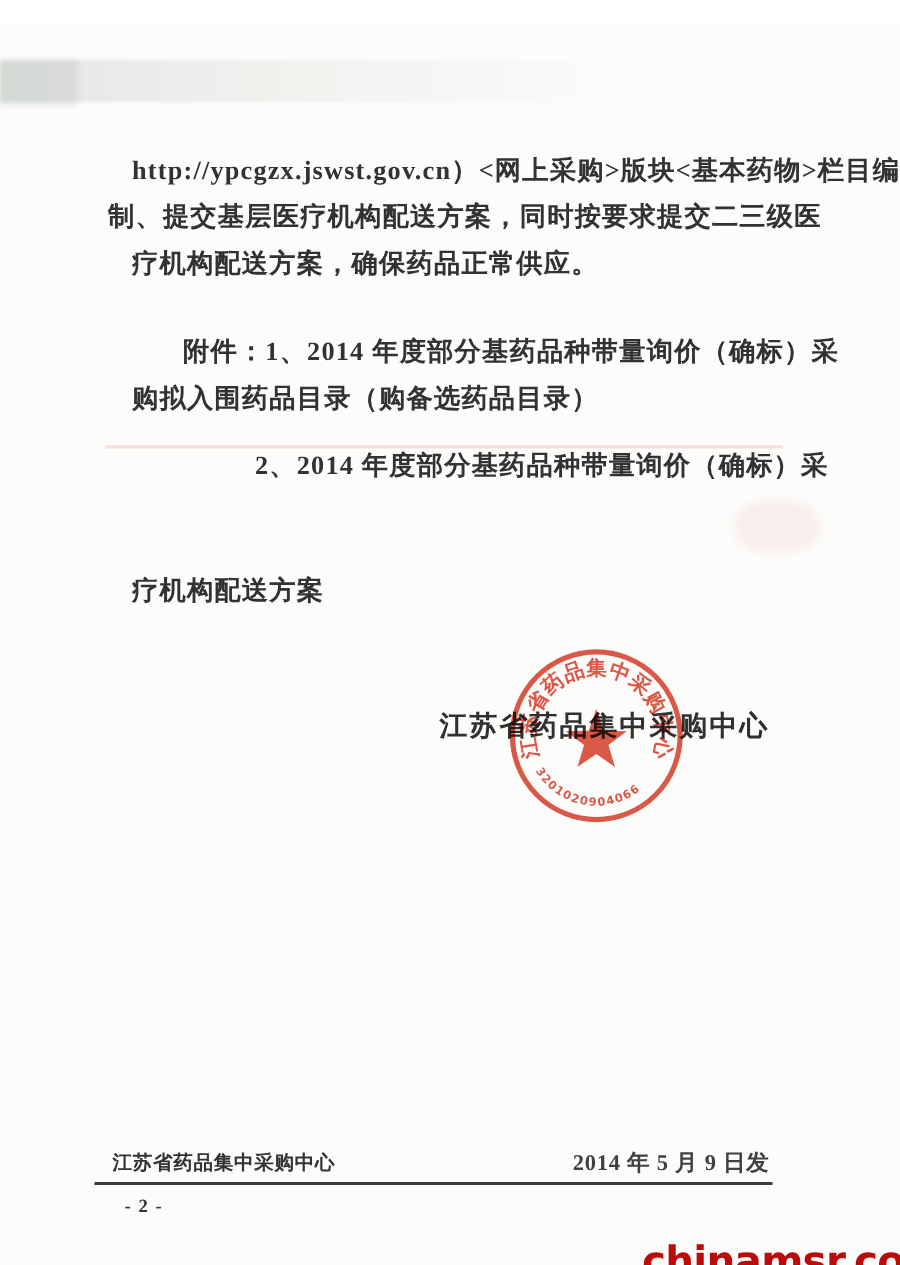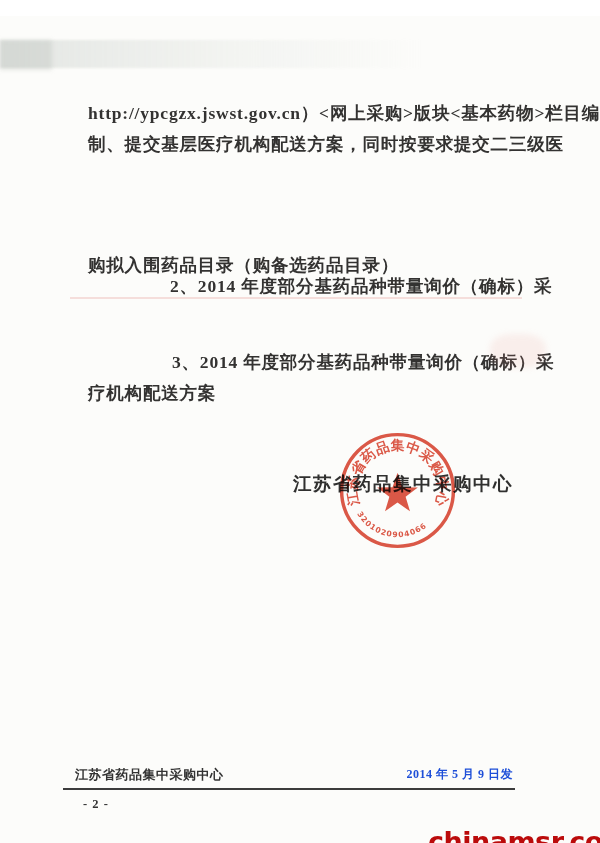--- a/index.html
+++ b/index.html
@@ -22,25 +22,25 @@
     position:absolute;top:24px;left:0;width:52px;height:30px;
     background:rgba(185,192,186,0.35);filter:blur(2px);
   }
   .line{
     position:absolute;
     font-size:17.5px;font-weight:600;
     letter-spacing:0.8px;white-space:nowrap;
     color:#333231;
   }
   .l0{top:85px;left:88px;}
-  .l1{top:116px;left:88px;}
+  .l1{top:116px;left:72px;}
   .l2{top:147px;left:88px;}
   .l3{top:206px;left:122px;}
   .l4{top:237px;left:88px;}
-  .l5{top:258px;left:170px;text-align:right;}
+  .l5{top:282px;left:170px;text-align:right;}
   .l6{top:301px;left:88px;}
   .l7{top:334px;left:172px;}
   .l8{top:365px;left:88px;}
   .sig-org{
     position:absolute;top:455px;left:293px;
     font-size:18.5px;font-weight:600;letter-spacing:1.5px;white-space:nowrap;color:#30302f;
   }
   .sig-date{
     position:absolute;top:487px;left:315px;
     font-size:18.5px;font-weight:600;letter-spacing:1px;white-space:nowrap;color:#30302f;
@@ -66,21 +66,21 @@
   .blot{
     position:absolute;top:318px;left:490px;width:56px;height:34px;
     background:rgba(228,140,128,0.12);filter:blur(3px);border-radius:40%;
   }
   .footer-org{
     position:absolute;top:750px;left:75px;
     font-size:13px;font-weight:600;letter-spacing:0.5px;white-space:nowrap;color:#333;
   }
   .footer-date{
     position:absolute;top:750px;right:87px;
-    font-size:12px;font-weight:600;letter-spacing:0.5px;white-space:nowrap;color:#1d4ed8;
+    font-size:15px;font-weight:600;letter-spacing:0.5px;white-space:nowrap;color:#404040;
   }
   .footer-rule{
     position:absolute;top:772px;left:63px;width:452px;height:2px;
     background:#3c3c3c;
   }
   .page-number{
     position:absolute;top:781px;left:83px;
     font-size:12.5px;font-weight:700;letter-spacing:1px;color:#333;
   }
   .watermark{
@@ -93,24 +93,25 @@
 </head>
 <body>
 
 <div class="page">
 
   <div class="top-smudge"></div>
   <div class="top-smudge-dark"></div>
 
   <div class="line l0">http://ypcgzx.jswst.gov.cn）&lt;网上采购&gt;版块&lt;基本药物&gt;栏目编</div>
   <div class="line l1">制、提交基层医疗机构配送方案，同时按要求提交二三级医</div>
+  <div class="line l2">疗机构配送方案，确保药品正常供应。</div>
 
+  <div class="line l3">附件：1、2014 年度部分基药品种带量询价（确标）采</div>
   <div class="line l4">购拟入围药品目录（购备选药品目录）</div>
   <div class="line l5">2、2014 年度部分基药品种带量询价（确标）采</div>
-  <div class="line l7">3、2014 年度部分基药品种带量询价（确标）采</div>
   <div class="line l8">疗机构配送方案</div>
 
   <div class="streak"></div>
   <div class="blot"></div>
 
   <div class="sig-org">江苏省药品集中采购中心</div>
 
   <svg class="seal" viewBox="0 0 125 125">
     <defs>
       <path id="arcTop" d="M 24.9 76.2 A 40 40 0 1 1 100.1 76.2" fill="none"></path>

